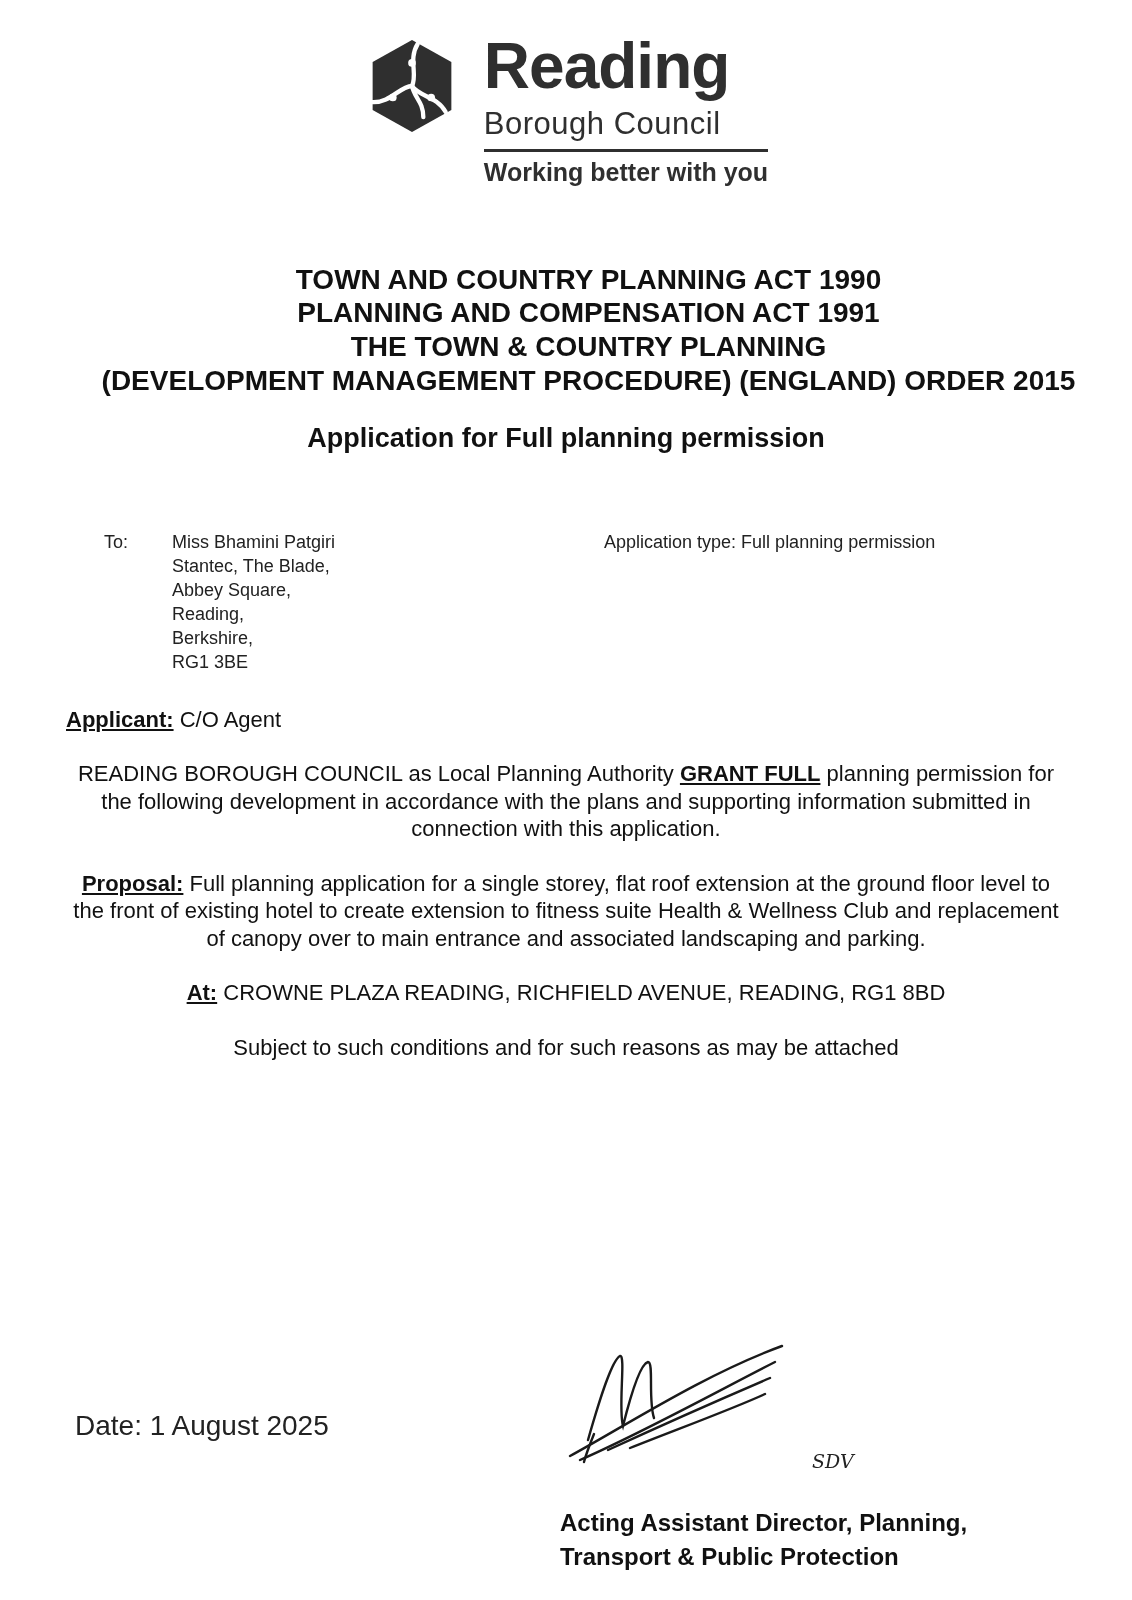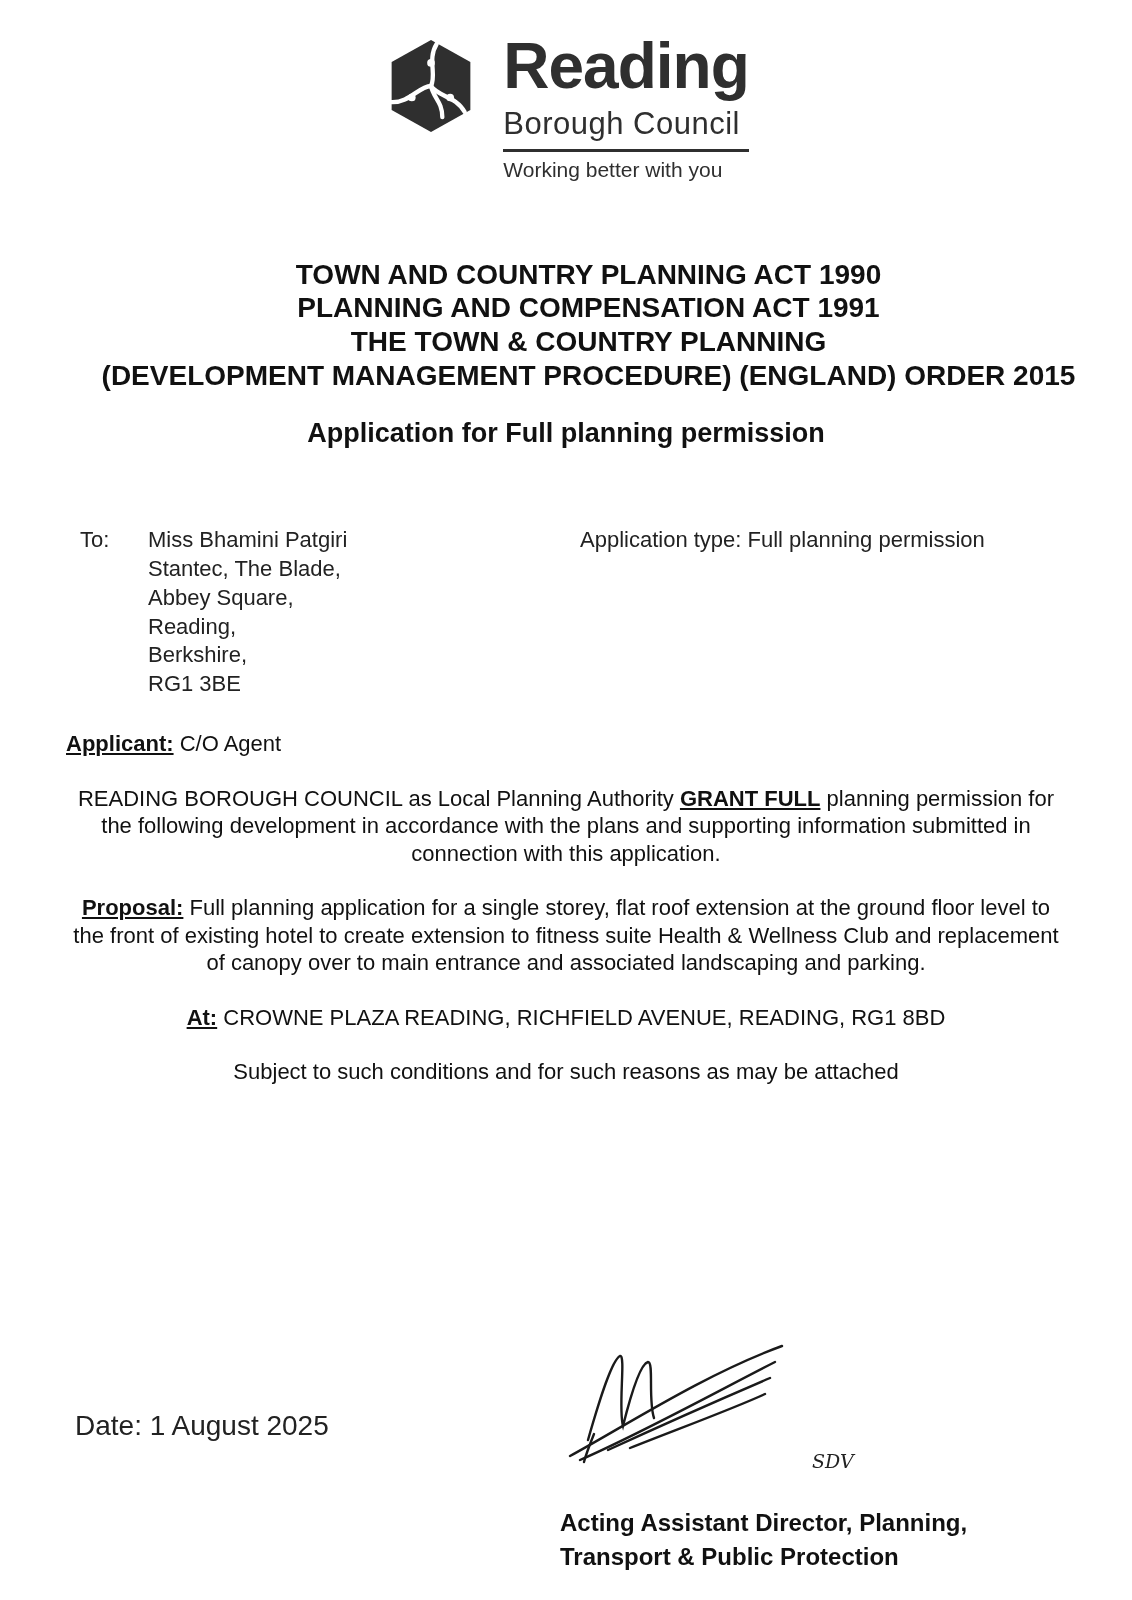--- a/index.html
+++ b/index.html
@@ -23,21 +23,21 @@
   }
   .logo-row { display:flex; align-items:flex-start; gap:24px; }
   .logo-icon { width:96px; height:100px; flex:0 0 auto; }
   .logo-text { display:flex; flex-direction:column; }
   .logo-name {
     font-size:64px; font-weight:bold; line-height:0.95;
     letter-spacing:-1px; color:#2f2f2f;
   }
   .logo-subname { font-size:31px; color:#2f2f2f; margin-top:9px; letter-spacing:0.5px; }
   .logo-rule { height:3px; background:#2f2f2f; margin:7px 0 6px 0; width:100%; }
-  .logo-tagline { font-size:21px; font-weight:normal; color:#2f2f2f; }
+  .logo-tagline { font-size:25px; font-weight:bold; color:#2f2f2f; }
 
   
   .title-block {
     margin-top:76px;
     text-align:center;
     font-weight:bold;
     font-size:28px;
     line-height:1.2;
     color:#111;
     padding-left:45px;
@@ -49,22 +49,23 @@
     font-size:27px;
     color:#111;
   }
 
   
   .addr-section {
     margin-top:78px;
     padding-left:80px;
     padding-right:60px;
     display:flex;
-    font-size:22px;
+    font-size:18px;
     line-height:1.22;
+    margin-left:24px;
   }
   .to-label { width:68px; flex:0 0 auto; }
   .addr-lines { width:432px; flex:0 0 auto; }
   .addr-lines div { margin-bottom:2px; }
   .app-info div { margin-bottom:3px; }
 
   
   .body-text { padding:0 66px; font-size:22px; line-height:1.25; color:#111; }
   .para { margin-top:27px;text-align:center; }
   .applicant-line { margin-top:30px; }

